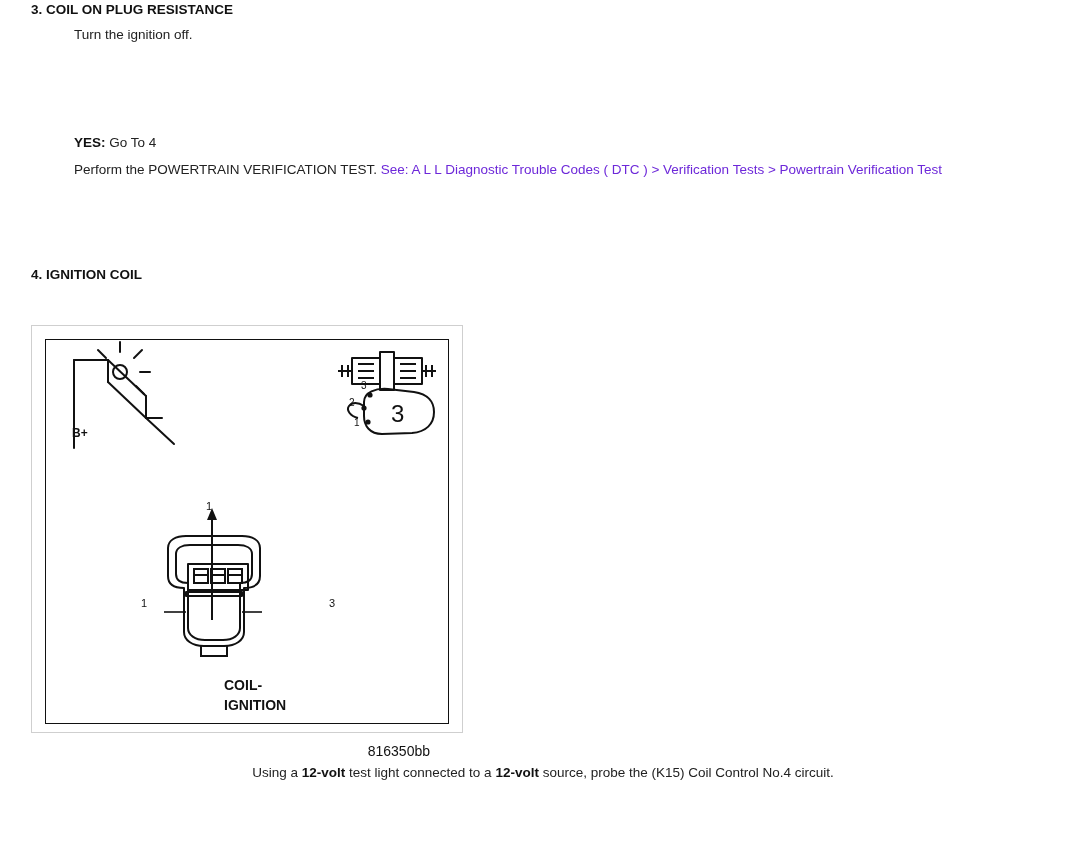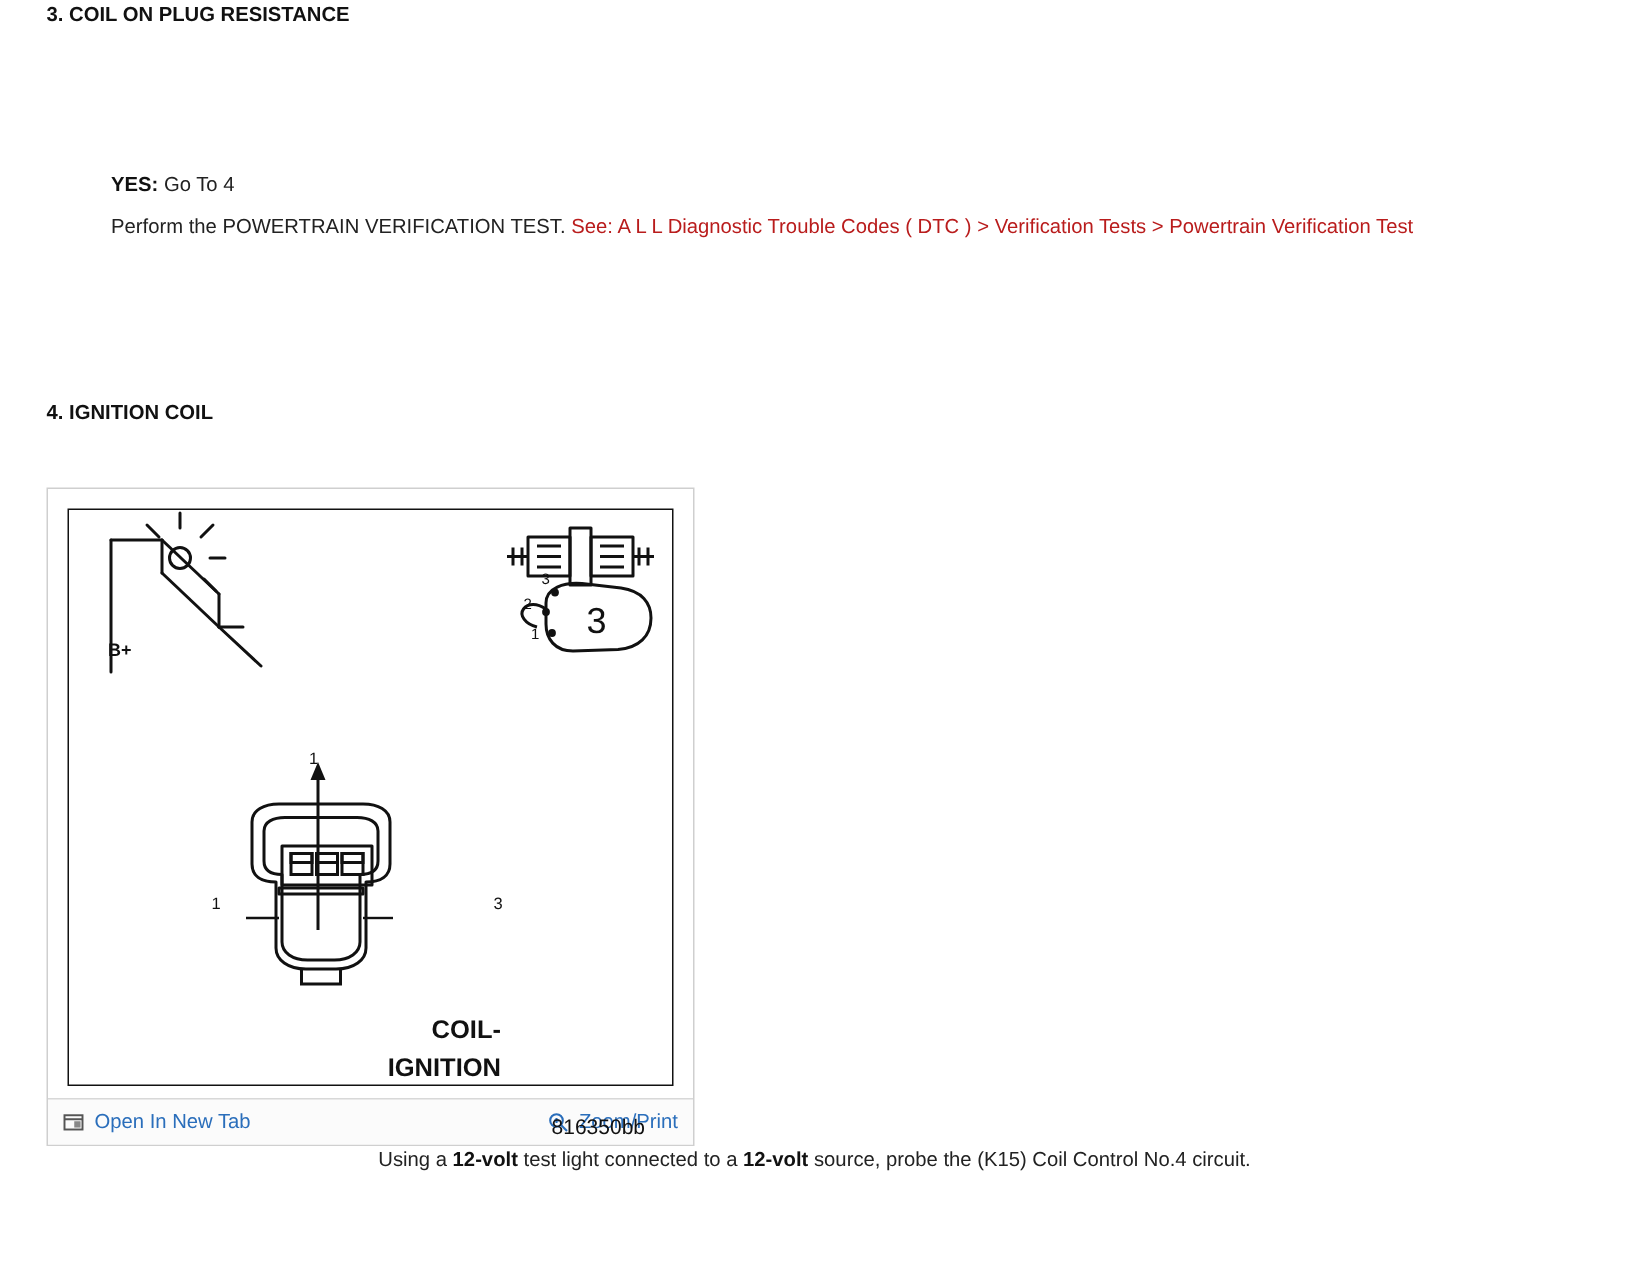--- a/index.html
+++ b/index.html
@@ -29,21 +29,21 @@
   .step-body {
     margin-left: 43px;
   }
   .para {
     margin: 0 0 0 0;
     line-height: 1.45;
     color: #222222;
   }
   .b { font-weight: bold; color: #111111; }
   a.doclink {
-    color: #b91c1c;
+    color: #6d28d9;
     text-decoration: none;
   }
 
   
   #section3 {
     position: absolute;
     left: 31px;
     top: 2px;
     width: 1030px;
   }
@@ -100,22 +100,22 @@
     left: 26px; top: 86px;
     font-size: 12px;
     font-weight: bold;
     color: #111;
     font-family: "Liberation Sans", sans-serif;
   }
   .lbl-coil {
     position: absolute;
     left: 178px; top: 335px;
     width: 110px;
-    text-align: right;
-    font-size: 17px;
+    text-align: left;
+    font-size: 14px;
     font-weight: bold;
     line-height: 1.45;
     color: #111;
   }
   .lbl-partno {
     position: absolute;
     right: 18px; top: 355px;
     font-size: 14px;
     color: #111;
     margin-top: 48px;
@@ -152,20 +152,21 @@
 
 <div class="page">
 
   <div id="section3">
     <div class="step-heading">
       <span>3.</span>
       <span>COIL ON PLUG RESISTANCE</span>
     </div>
     <div class="step-body">
       <div style="height:8px"></div>
+      <p class="para">Turn the ignition off.</p>
 
       <div style="height:22px"></div>
 
       <div style="height:22px"></div>
 
       <div style="height:22px"></div>
 
       <div style="height:22px"></div>
       <p class="para">
         <span class="b">YES:</span>
@@ -281,42 +282,20 @@
       <div class="lbl-topnum">1</div>
       <div class="lbl-pin1">1</div>
       <div class="lbl-pin3">3</div>
       <div class="lbl-coil">
         <span>COIL-</span><br>
         <span>IGNITION</span>
       </div>
       <div class="lbl-partno">816350bb</div>
     </div>
 
-    <div class="fig-caption-bar">
-      <button class="fig-btn">
-        <span class="ico">
-          <svg width="14" height="14" viewBox="0 0 14 14" fill="none" stroke="#555" stroke-width="1.3">
-            <rect x="1" y="2.5" width="12" height="9.5"></rect>
-            <path d="M1 5.2 H13"></path>
-            <rect x="7.5" y="6.5" width="4.2" height="4.2" fill="#888" stroke="none"></rect>
-          </svg>
-        </span>
-        <span class="lbl">Open In New Tab</span>
-      </button>
-      <button class="fig-btn">
-        <span class="ico">
-          <svg width="14" height="14" viewBox="0 0 14 14" fill="none" stroke="#2a6ebb" stroke-width="1.4">
-            <circle cx="6" cy="6" r="4.2"></circle>
-            <path d="M9.2 9.2 L13 13"></path>
-            <path d="M4.3 6 H7.7 M6 4.3 V7.7"></path>
-          </svg>
-        </span>
-        <span class="lbl">Zoom/Print</span>
-      </button>
-    </div>
   </div>
 
   <div id="bottom-text">
     <p class="para">
       <span>Using a</span>
       <span class="b">12-volt</span>
       <span>test light connected to a</span>
       <span class="b">12-volt</span>
       <span>source, probe the (K15) Coil Control No.4 circuit.</span>
     </p>

